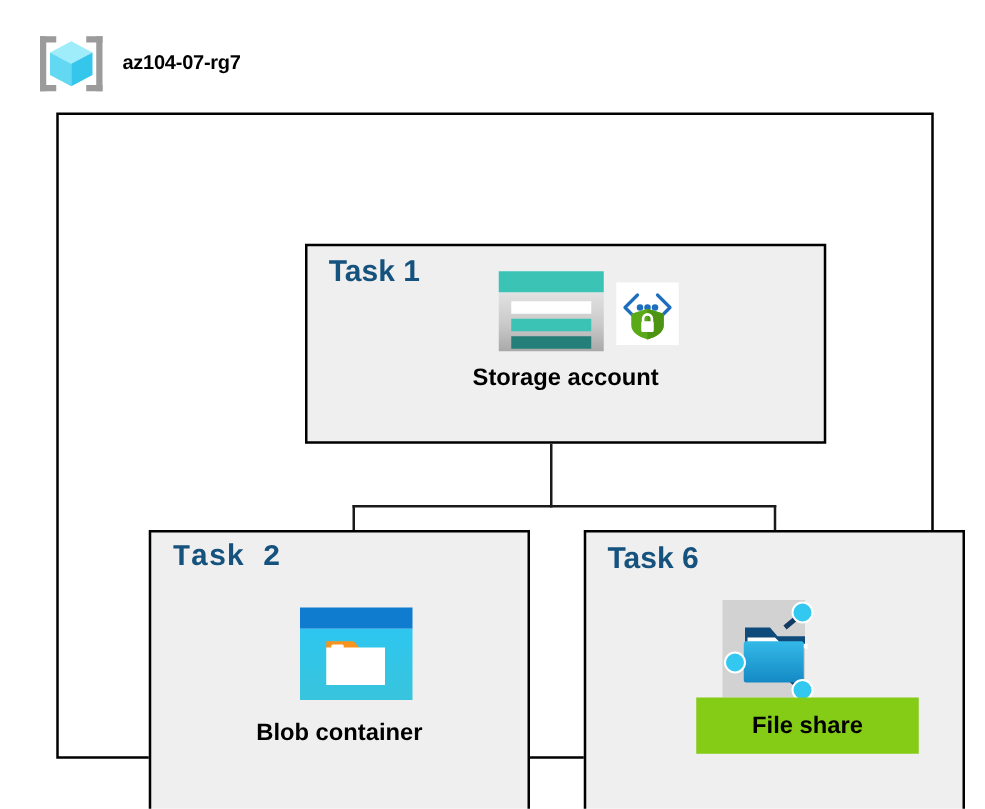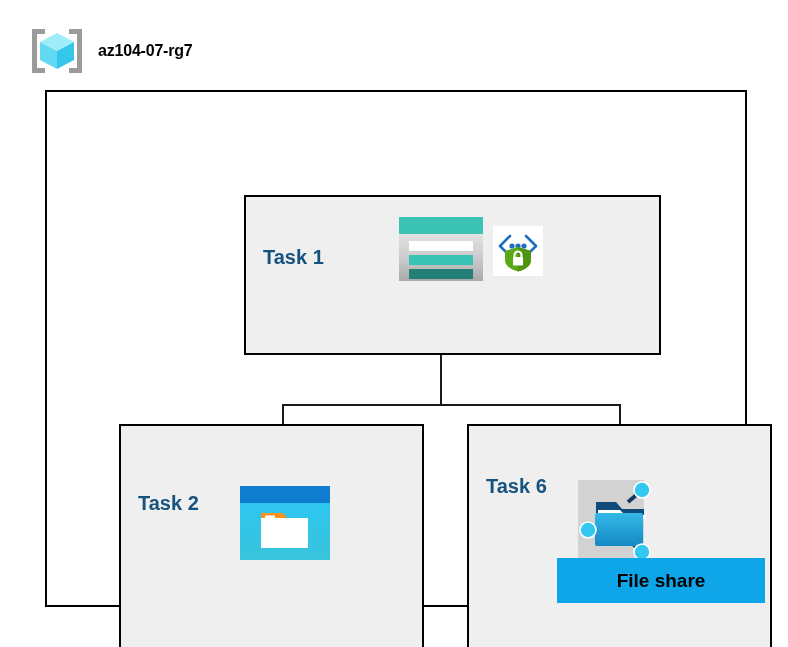--- a/index.html
+++ b/index.html
@@ -58,41 +58,40 @@
     background: #efefef;
   }
   #task1-box { left: 197px; top: 103px; width: 417px; height: 160px; }
   #task2-box { left: 72px;  top: 332px; width: 305px; height: 241px; }
   #task3-box { left: 420px; top: 332px; width: 305px; height: 241px; }
 
   .task-label {
     position: absolute;
     left: 19px;
     top: 9px;
-    font-size: 20px;
+    font-size: 24px;
     font-weight: bold;
     color: #15527e;
     white-space: nowrap;
-    margin-top: 42px;
   }
 
   
   .node-label {
     position: absolute;
     font-size: 19px;
     font-weight: bold;
     color: #000000;
     white-space: nowrap;
     text-align: center;
   }
   #storage-label { left: 197px; top: 200px; width: 417px; }
   #blob-label    { left: 72px;  top: 484px; width: 305px; }
   #fileshare-label {
-    left: 510px; top: 466px; width: 208px; height: 45px;
-    background: #0ea5e9;
+    left: 510px; top: 466px; width: 178px; height: 45px;
+    background: #84cc16;
     display: flex; align-items: center; justify-content: center;
   }
 
   
   .conn {
     position: absolute;
     background: #1a1a1a;
   }
   #conn-v-storage { left: 393px; top: 263px; width: 2px;   height: 51px; }
   #conn-h-bus     { left: 235px; top: 312px; width: 339px; height: 2px; }
@@ -209,36 +208,38 @@
       <circle cx="31" cy="20" r="2.6" fill="#1d6fbe"></circle>
 
       <path d="M25 21 L38 25 L38 34 C38 40 32 43.5 25 45.5 C18 43.5 12 40 12 34 L12 25 Z" fill="#5aa916"></path>
       <path d="M25 21 L38 25 L38 34 C38 40 32 43.5 25 45.5 Z" fill="#4d9412"></path>
 
       <path d="M21.5 31.5 v-2.5 a3.5 3.5 0 0 1 7 0 v2.5" fill="none" stroke="#ffffff" stroke-width="2.1"></path>
       <rect x="20" y="31" width="10" height="8.5" rx="1.2" fill="#ffffff"></rect>
     </svg>
   </div>
 
+  <div class="node-label" id="storage-label">Storage account</div>
 
   <div class="task-box" id="task2-box"></div>
-  <div class="task-label" style="left:91px; top:358px;">Task 2</div>
+  <div class="task-label" style="left:91px; top:341px;font-family:Liberation Mono, monospace;">Task 2</div>
 
   <div id="blob-icon">
     <div class="bl-top"></div>
     <div class="bl-body"></div>
     <svg width="90" height="74" viewBox="0 0 90 74" style="position:absolute;left:0;top:0;" xmlns="http://www.w3.org/2000/svg">
 
       <path d="M21 27 h22 l5 6 h-27 z" fill="#f7941e"></path>
       <rect x="25" y="29.5" width="10" height="3" rx="1.2" fill="#ffffff"></rect>
 
       <rect x="21" y="32" width="47" height="30" fill="#ffffff"></rect>
     </svg>
   </div>
 
+  <div class="node-label" id="blob-label">Blob container</div>
 
   <div class="task-box" id="task3-box"></div>
   <div class="task-label" style="left:439px; top:341px;">Task 6</div>
 
   <div id="fileshare-patch"></div>
   <div id="fileshare-icon">
     <svg width="80" height="82" viewBox="0 0 80 82" xmlns="http://www.w3.org/2000/svg">
 
       <g stroke="#123a63" stroke-width="4" fill="none">
         <line x1="12" y1="50" x2="30" y2="46"></line>

